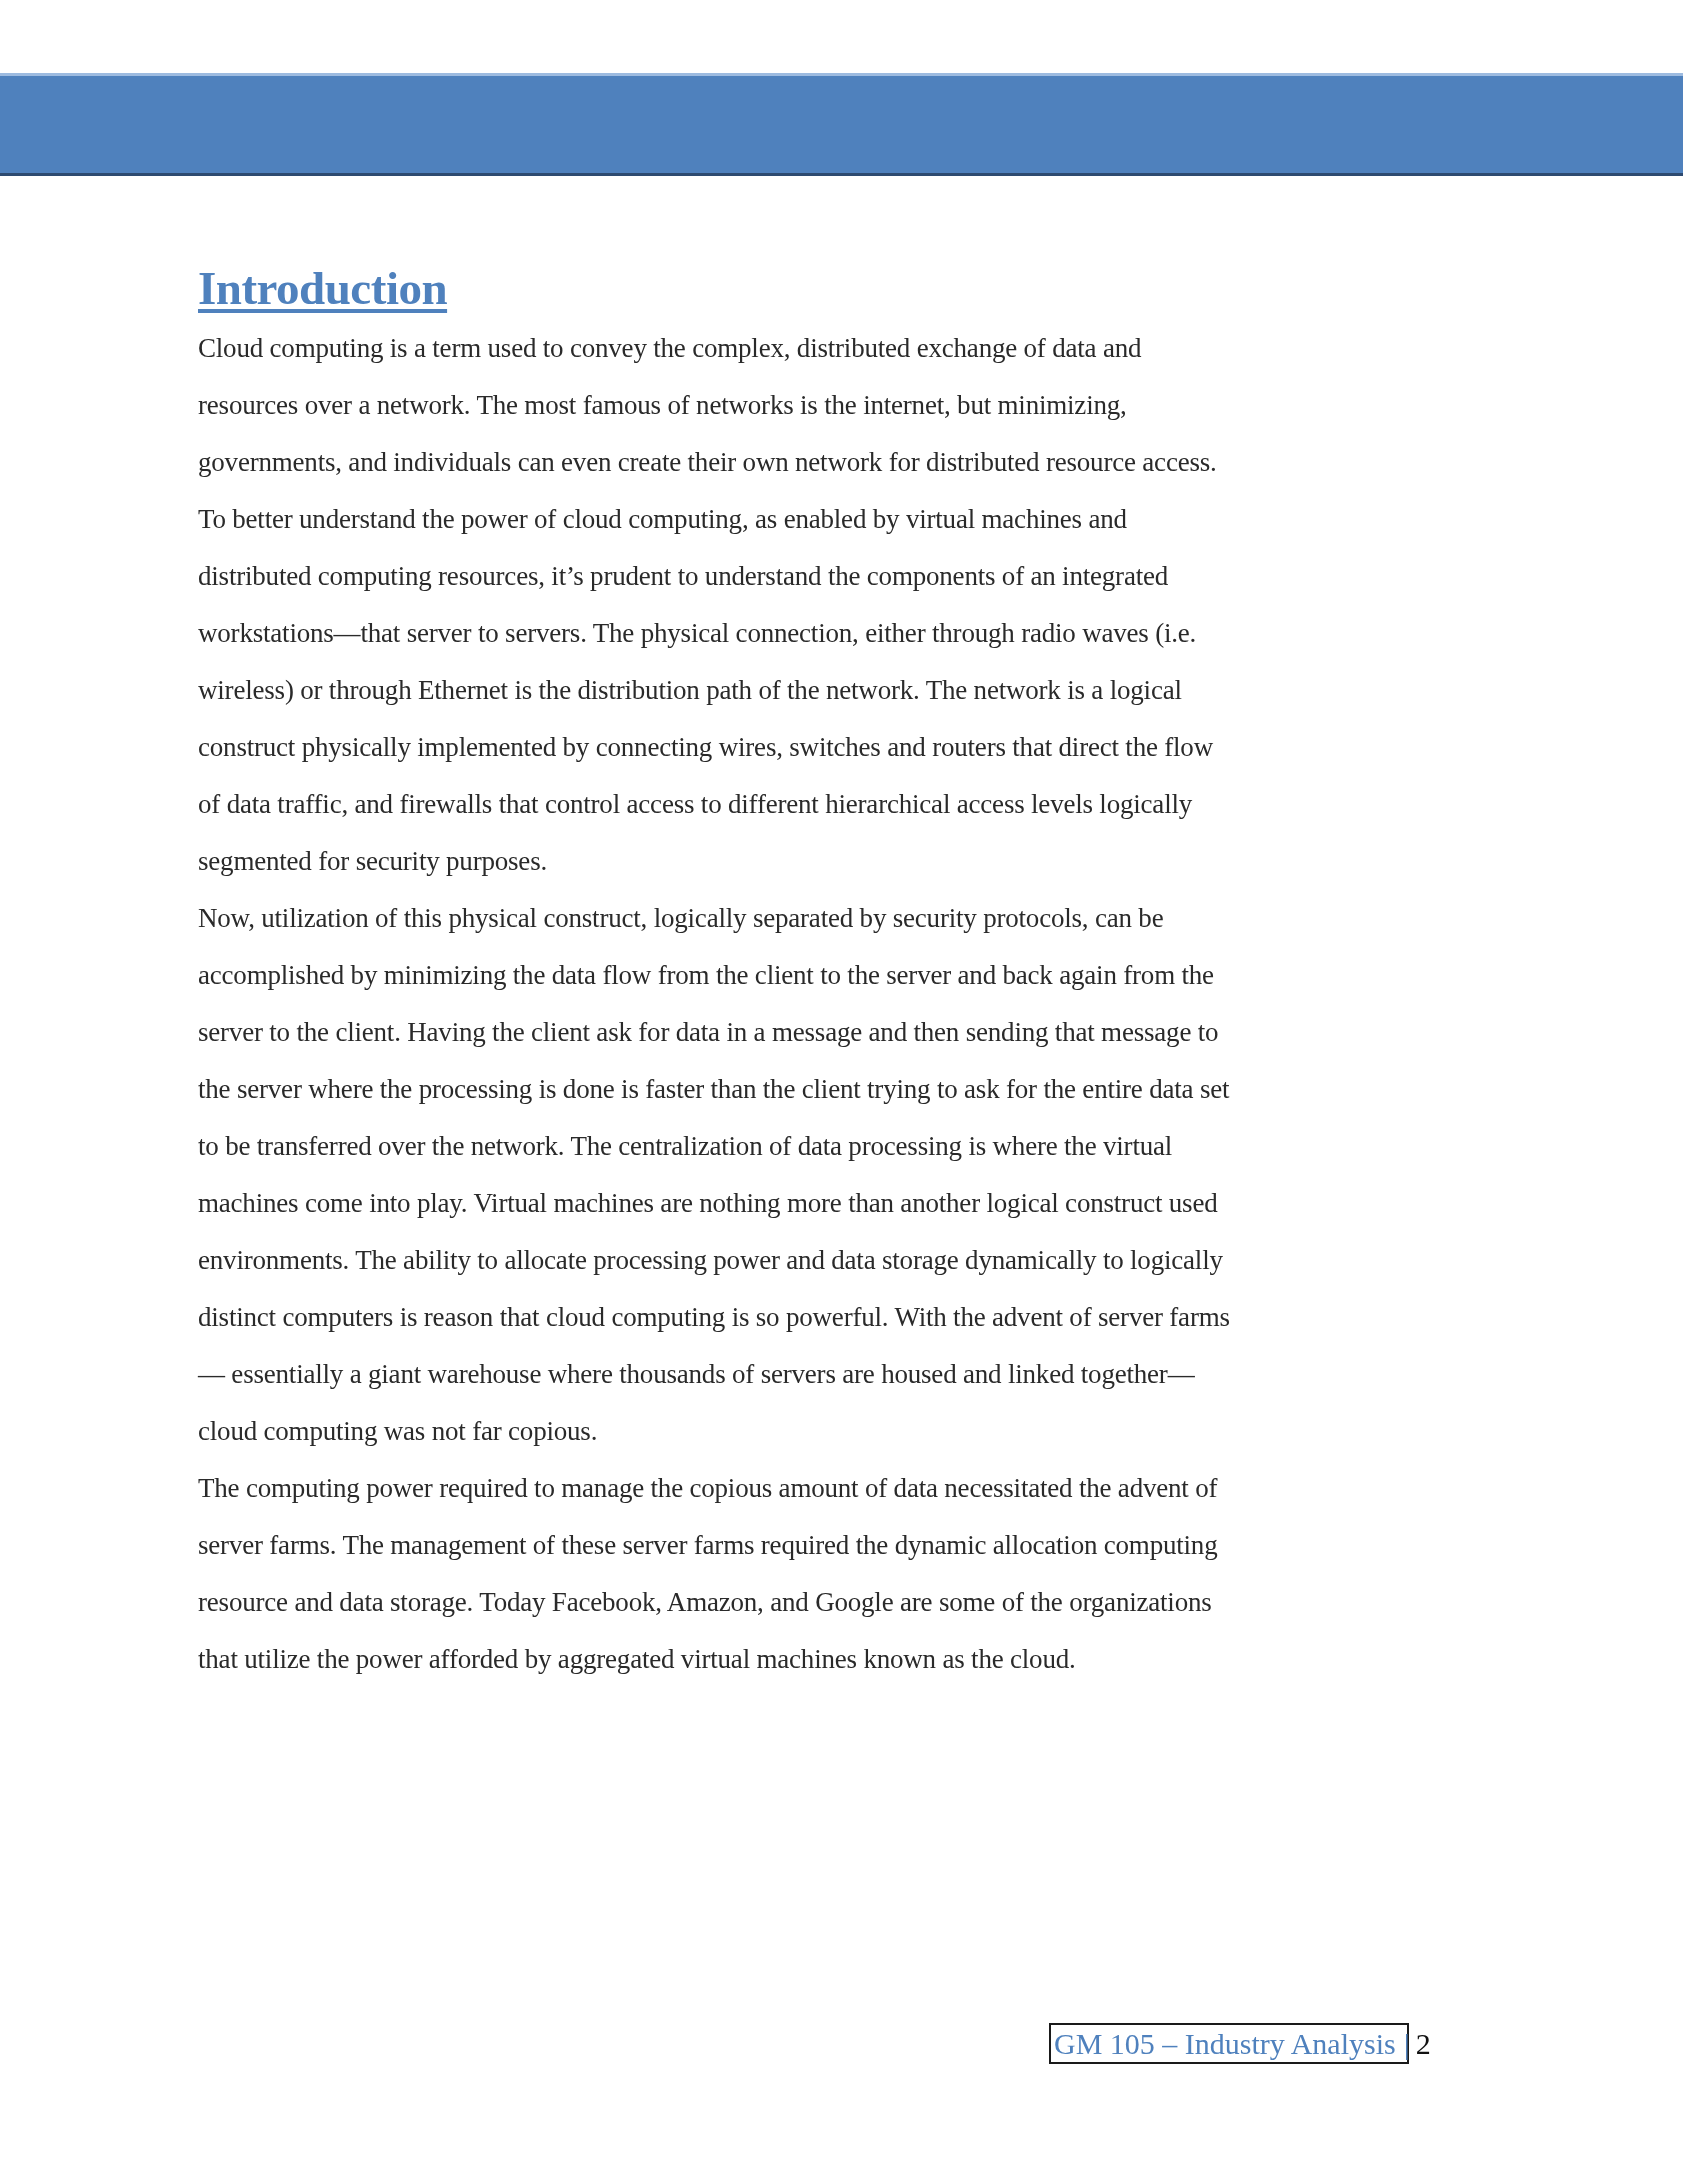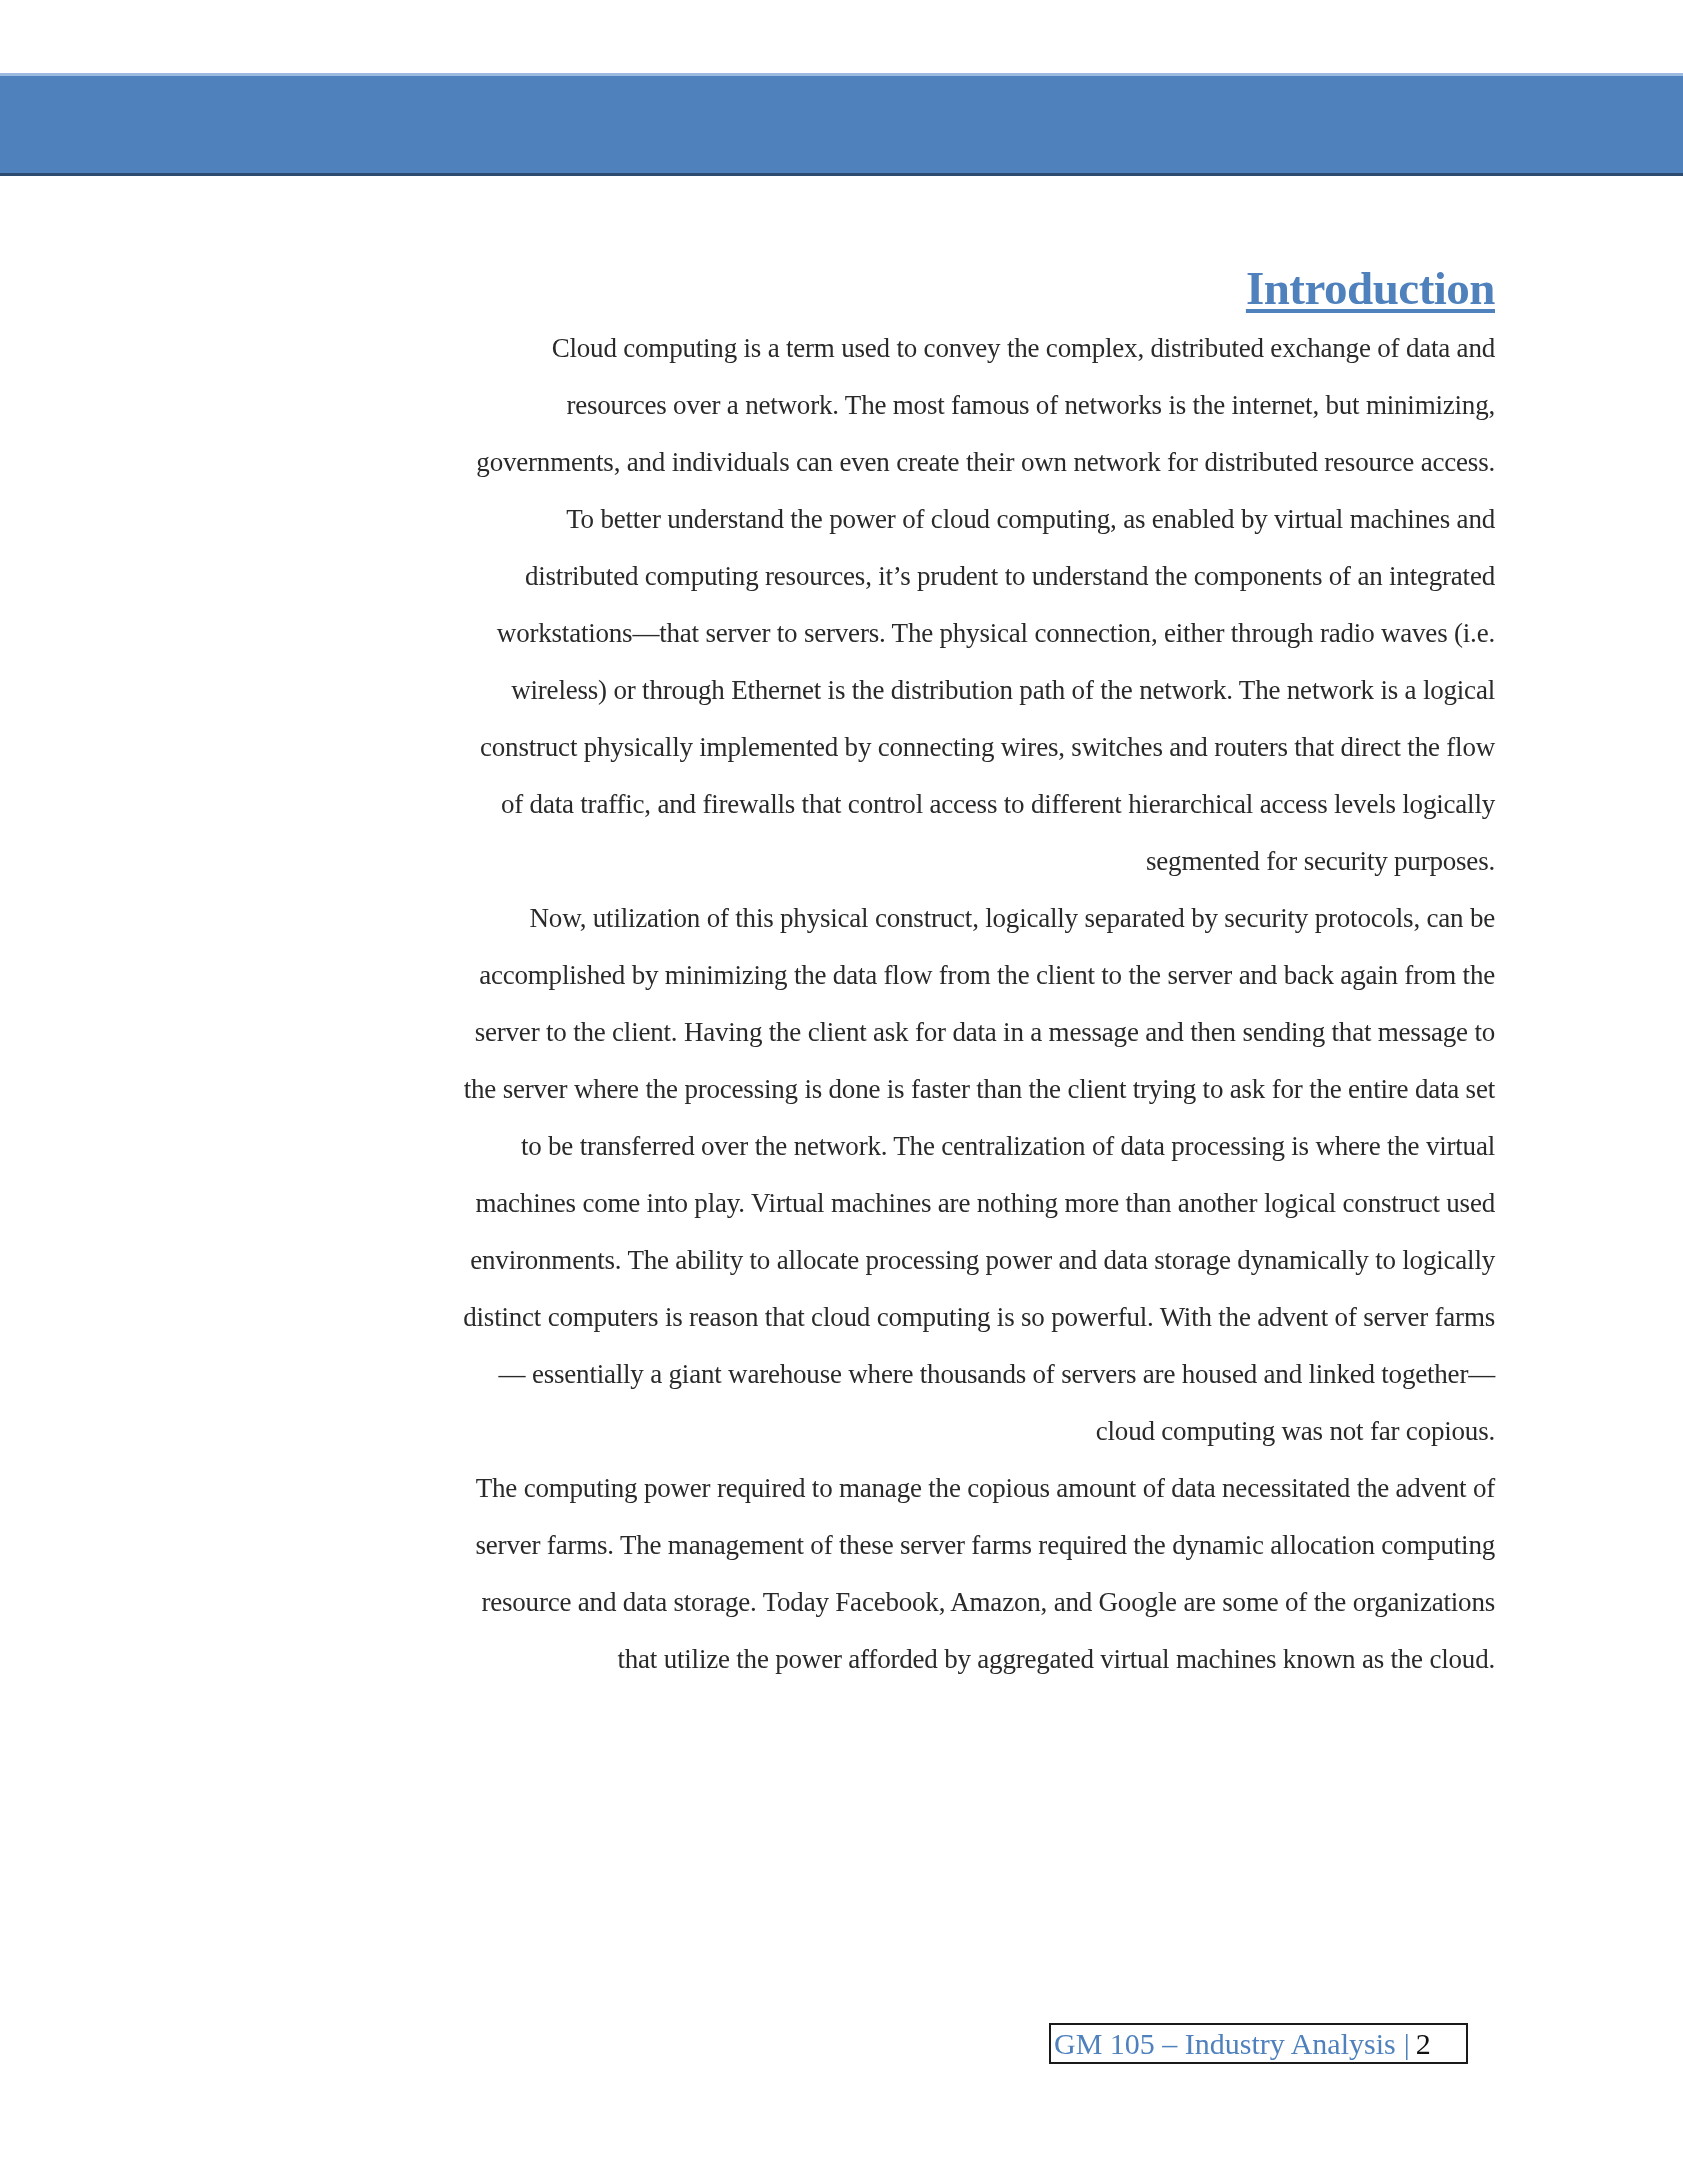--- a/index.html
+++ b/index.html
@@ -24,21 +24,20 @@
       background: #4f81bd;
       border-top: 3px solid #9dbbe0;
       border-bottom: 3px solid #2d4a70;
       box-sizing: border-box;
     }
     .content {
       position: absolute;
       left: 198px;
       top: 259px;
       width: 1297px;
-      text-align: right;
     }
     .heading {
       margin: 0;
       font-size: 47px;
       font-weight: bold;
       color: #4f81bd;
       text-decoration: underline;
       text-decoration-thickness: 4px;
       text-underline-offset: 5px;
       line-height: 59px;
@@ -53,21 +52,21 @@
       white-space: nowrap;
     }
     .line {
       display: block;
       height: 57px;
     }
     .footer-box {
       position: absolute;
       left: 1049px;
       top: 2023px;
-      width: 419px;
+      width: 360px;
       height: 41px;
       border: 2px solid #1a1a1a;
       box-sizing: border-box;
       display: flex;
       align-items: center;
       padding-left: 3px;
       font-size: 30px;
       line-height: 36px;
       white-space: nowrap;
     }

